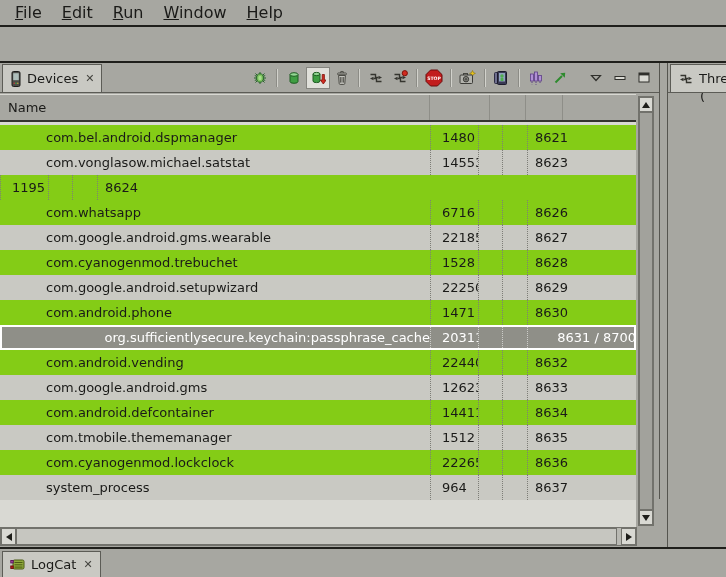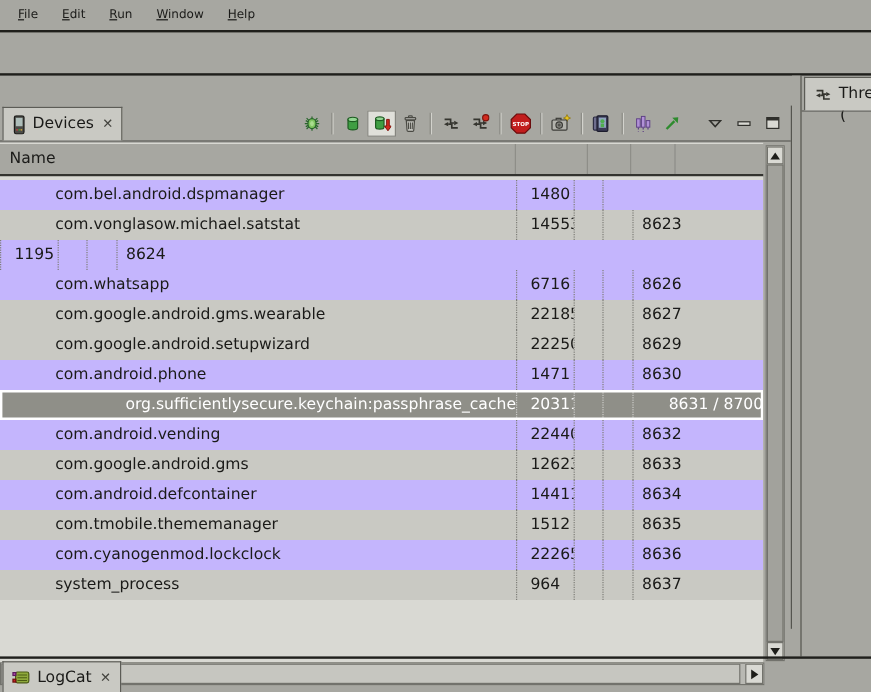--- a/index.html
+++ b/index.html
@@ -2,29 +2,29 @@
 <html><head>
 <meta charset="utf-8">
 <style>
   html,body{margin:0;padding:0;background:#888;}
   #app{position:relative;width:726px;height:577px;background:#a7a7a1;overflow:hidden;
        font-family:"DejaVu Sans","Liberation Sans",sans-serif;color:#1a1a18;}
 
   
   .menubar{position:absolute;left:0;top:0;width:726px;height:27px;box-sizing:border-box;
            border-bottom:2px solid #1f1f1b;display:flex;align-items:center;padding-left:5px;}
-  .menu-item{display:inline-block;padding:2px 10px;font-size:10px;cursor:default;}
+  .menu-item{display:inline-block;padding:2px 10px;font-size:16px;cursor:default;}
   .menu-item::first-letter{text-decoration:underline;}
 
   .blank-strip{position:absolute;left:0;top:27px;width:726px;height:36px;box-sizing:border-box;
                border-bottom:2px solid #1f1f1b;}
 
   
   .devices-panel{position:absolute;left:0;top:63px;width:660px;height:436px;box-sizing:border-box;
-                 border-right:1px solid #55554f;margin-top:25px;}
+                 border-right:1px solid #55554f;}
   .tabrow{position:absolute;left:0;top:0;width:100%;height:30px;box-sizing:border-box;
           border-bottom:1px solid #5c5c56;display:flex;align-items:stretch;}
   .tab{display:flex;align-items:center;gap:5px;padding:0 7px;margin:1px 0 0 2px;
        background:#c9c9c3;border:1px solid #5c5c56;border-bottom:none;font-size:13px;white-space:nowrap;}
   .tlabel{white-space:nowrap;}
   .tclose{font-size:11px;color:#44443f;margin-left:2px;cursor:default;}
   .ticon{display:flex;align-items:center;}
 
   .toolbar{margin-left:auto;display:flex;align-items:center;padding-right:3px;}
   .tool-btn{width:24px;height:22px;display:flex;align-items:center;justify-content:center;
@@ -38,21 +38,21 @@
            border-top:1px solid #d8d8d2;border-bottom:2px solid #33332f;font-size:13px;background:#a7a7a1;gap:12px;}
   .hcell{display:flex;align-items:center;box-sizing:border-box;border-right:1px solid #8e8e88;}
   .h-name{width:430px;padding-left:8px;}
   .h-pid{width:48px;}
   .h-c3{width:24px;}
   .h-c4{width:25px;}
   .h-port{flex:1;border-right:none;}
 
   .tbody{position:absolute;left:0;top:59px;width:636px;height:405px;box-sizing:border-box;
          background:#d9d9d3;padding-top:3px;overflow:hidden;}
-  .trow{display:flex;height:25px;line-height:25px;font-size:13px;background:#c4b5fd;box-sizing:border-box;}
+  .trow{display:flex;height:25px;line-height:25px;font-size:13px;background:#84cc16;box-sizing:border-box;}
   .trow.alt{background:#c9c9c3;}
   .trow.selected{background:#8f8f88;color:#ffffff;box-shadow:inset 0 0 0 2px #ffffff;}
   .cell{box-sizing:border-box;overflow:hidden;white-space:nowrap;}
   .c-name{width:430px;padding-left:46px;}
   .c-pid{width:48px;padding-left:11px;border-left:1px dotted #7d7d77;}
   .c-3{width:24px;border-left:1px dotted #7d7d77;}
   .c-4{width:25px;border-left:1px dotted #7d7d77;}
   .c-port{flex:1;padding-left:7px;border-left:1px dotted #7d7d77;}
   .trow.selected .cell{border-left-color:rgba(255,255,255,.55);text-align:right;}
 
@@ -280,20 +280,21 @@
       <div class="hcell h-c4"></div>
       <div class="hcell h-port"></div>
     </div>
 
     <div class="tbody">
         <div class="trow">
           <div class="cell c-name">com.bel.android.dspmanager</div>
           <div class="cell c-pid">1480</div>
           <div class="cell c-3"></div>
           <div class="cell c-4"></div>
+          <div class="cell c-port">8621</div>
         </div>
         <div class="trow alt">
           <div class="cell c-name">com.vonglasow.michael.satstat</div>
           <div class="cell c-pid">14553</div>
           <div class="cell c-3"></div>
           <div class="cell c-4"></div>
           <div class="cell c-port">8623</div>
         </div>
         <div class="trow">
           <div class="cell c-pid">1195</div>
@@ -307,20 +308,27 @@
           <div class="cell c-3"></div>
           <div class="cell c-4"></div>
           <div class="cell c-port">8626</div>
         </div>
         <div class="trow alt">
           <div class="cell c-name">com.google.android.gms.wearable</div>
           <div class="cell c-pid">22185</div>
           <div class="cell c-3"></div>
           <div class="cell c-4"></div>
           <div class="cell c-port">8627</div>
+        </div>
+        <div class="trow">
+          <div class="cell c-name">com.cyanogenmod.trebuchet</div>
+          <div class="cell c-pid">1528</div>
+          <div class="cell c-3"></div>
+          <div class="cell c-4"></div>
+          <div class="cell c-port">8628</div>
         </div>
         <div class="trow alt">
           <div class="cell c-name">com.google.android.setupwizard</div>
           <div class="cell c-pid">22250</div>
           <div class="cell c-3"></div>
           <div class="cell c-4"></div>
           <div class="cell c-port">8629</div>
         </div>
         <div class="trow">
           <div class="cell c-name">com.android.phone</div>

